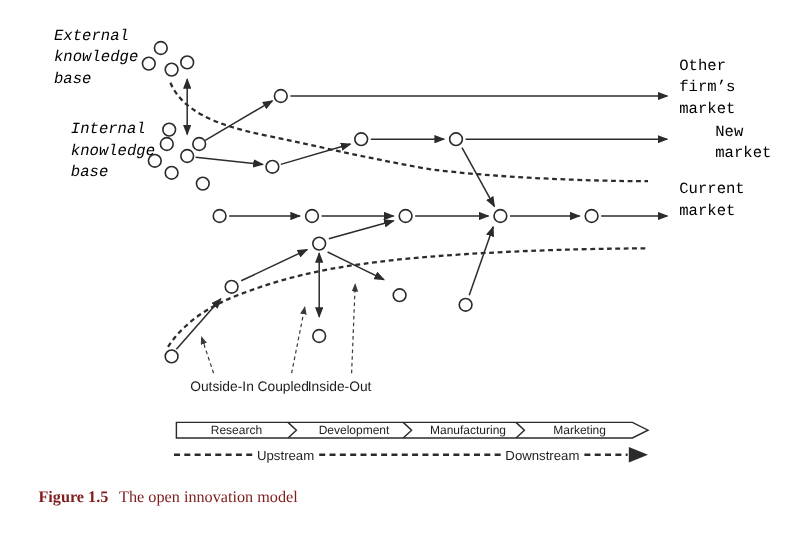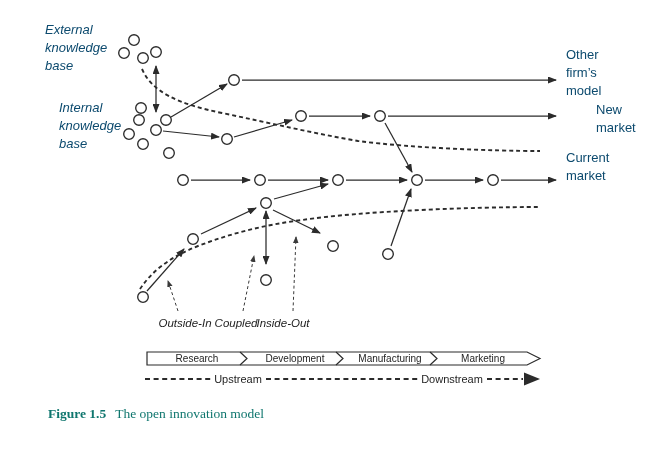--- a/index.html
+++ b/index.html
@@ -3,30 +3,30 @@
 <meta charset="utf-8">
 <style>
   html,body{margin:0;padding:0;background:#fff;}
   .stage{
     position:relative;width:657px;height:452px;background:#fff;overflow:hidden;
     font-family:"Liberation Sans", sans-serif;color:#1e1e1e;
   }
   svg.art{position:absolute;left:0;top:0;}
   .lbl{
     position:absolute;white-space:pre-line;
-    font-size:13px;line-height:18px;color:#0c4a6e;
+    font-size:13px;line-height:18px;color:#000000;font-family:Liberation Mono, monospace;
   }
   .italic{font-style:italic;}
   .mode{
     position:absolute;transform:translateX(-50%);
-    font-style:italic;font-size:11.5px;line-height:13px;color:#1e1e1e;white-space:nowrap;
+    font-size:11.5px;line-height:13px;color:#1e1e1e;white-space:nowrap;
   }
   .caption{
-    position:absolute;left:48px;top:406px;
-    font-family:"Liberation Serif", serif;font-size:13.5px;color:#0f766e;white-space:nowrap;
+    position:absolute;left:32px;top:406px;
+    font-family:"Liberation Serif", serif;font-size:13.5px;color:#7f1d1d;white-space:nowrap;
   }
   .caption .cap-label{font-weight:700;margin-right:9px;}
   .svgtext{font-family:"Liberation Sans", sans-serif;fill:#1e1e1e;}
 </style>
 </head>
 <body>
 
 <div class="stage">
 
   <svg class="art" width="657" height="452" viewBox="0 0 657 452">
@@ -123,21 +123,21 @@
 
   <div class="lbl italic" style="left:45px;top:21px">External
 knowledge
 base</div>
   <div class="lbl italic" style="left:59px;top:99px">Internal
 knowledge
 base</div>
 
   <div class="lbl" style="left:566px;top:46px">Other
 firm’s
-model</div>
+market</div>
   <div class="lbl" style="left:596px;top:101px">New
 market</div>
   <div class="lbl" style="left:566px;top:149px">Current
 market</div>
 
 
   <div class="mode" style="left:185px;top:317px">Outside-In</div>
   <div class="mode" style="left:236px;top:317px">Coupled</div>
   <div class="mode" style="left:283px;top:317px">Inside-Out</div>
 

